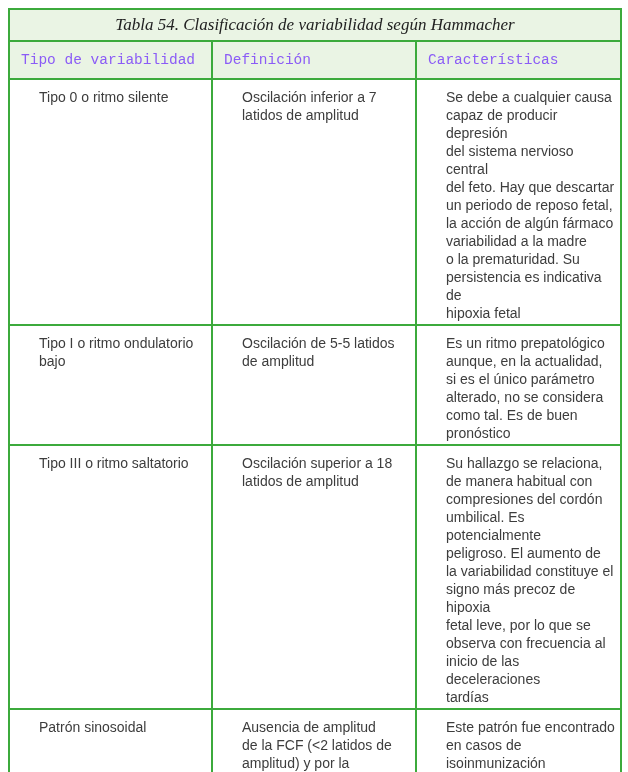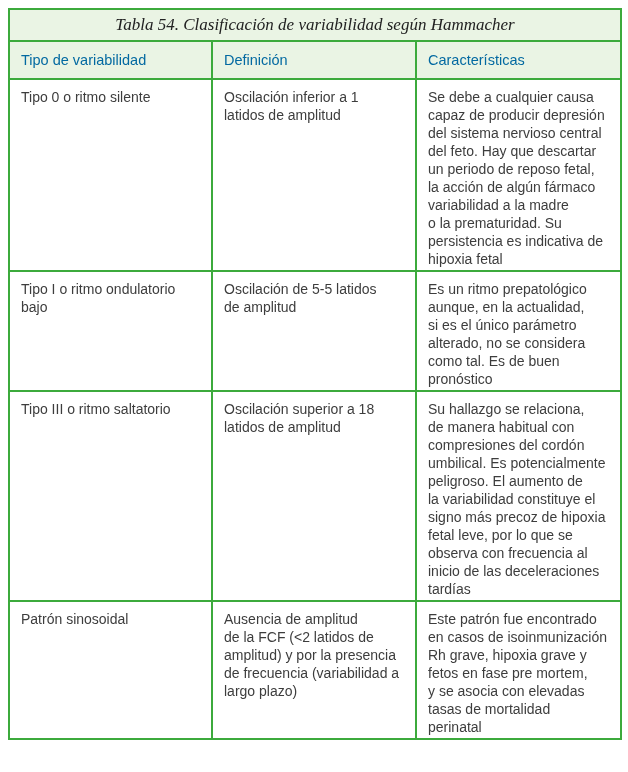--- a/index.html
+++ b/index.html
@@ -46,31 +46,32 @@
     padding: 2px 4px;
   }
 
   .header-row th {
     height: 38px;
     background: #eaf4e4;
     text-align: left;
     vertical-align: middle;
     font-weight: normal;
     font-size: 14.5px;
-    color: #0369a1;
+    color: #8b5cf6;
     padding: 2px 6px 2px 11px;
+    font-family: Liberation Mono, monospace;
   }
 
   .body-row td {
     background: #ffffff;
     vertical-align: top;
     font-size: 14px;
     line-height: 18px;
     color: #3d3d3d;
-    padding: 8px 5px 2px 11px;
+    padding: 8px 5px 2px 29px;
     white-space: pre-line;
   }
 
   .row-1 td { height: 180px; }
   .row-2 td { height: 117px; border-radius: 11px; }
   .row-3 td { height: 53px; }
   .row-4 td { height: 202px; }
   .row-5 td { height: 133px; }
 
   col.c1 { width: 203px; }
@@ -94,21 +95,21 @@
     </tr>
 
     <tr class="header-row">
       <th>Tipo de variabilidad</th>
       <th>Definición</th>
       <th>Características</th>
     </tr>
 
     <tr class="body-row row-1">
       <td>Tipo 0 o ritmo silente</td>
-      <td>Oscilación inferior a 1
+      <td>Oscilación inferior a 7
 latidos de amplitud</td>
       <td>Se debe a cualquier causa
 capaz de producir depresión
 del sistema nervioso central
 del feto. Hay que descartar
 un periodo de reposo fetal,
 la acción de algún fármaco
 variabilidad a la madre
 o la prematuridad. Su
 persistencia es indicativa de

